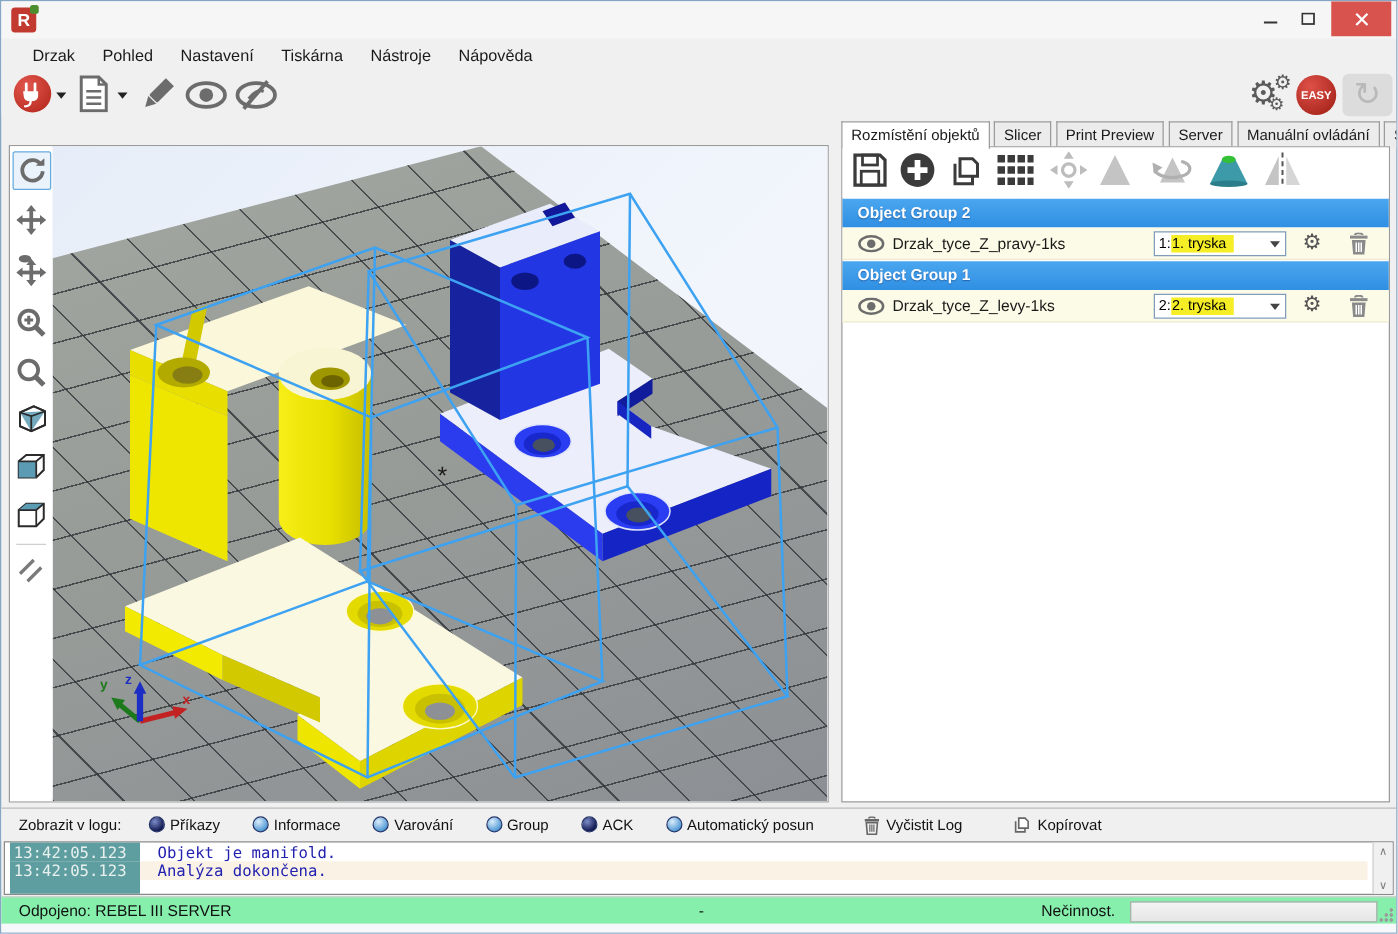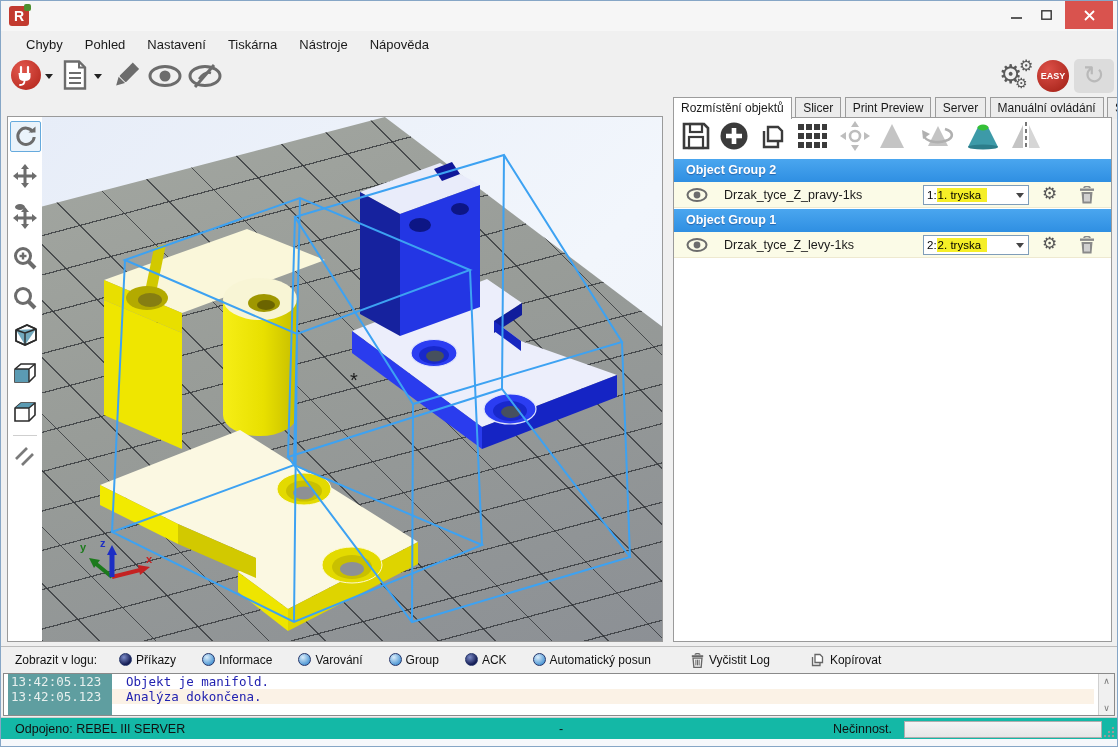--- a/index.html
+++ b/index.html
@@ -43,21 +43,21 @@
     background:
       repeating-linear-gradient(165deg,rgba(45,48,52,.75) 0 1.2px,transparent 1.2px 38px),
       repeating-linear-gradient(45deg,rgba(45,48,52,.75) 0 1.2px,transparent 1.2px 40px),
       linear-gradient(160deg,#a3a7a1 0%,#989c98 45%,#8c9095 100%);}
   .scene{left:0;top:0;}
   
   .rpanel{left:672px;top:116px;width:439px;height:525px;border:1px solid #9a9a9a;background:#fff;box-sizing:border-box;}
   .ribar{left:0;top:0;width:100%;height:40px;background:#fff;display:flex;align-items:center;gap:9px;padding-left:8px;box-sizing:border-box;}
   .ghead{left:0;width:100%;height:23px;background:linear-gradient(#4aa6ef,#2f8fe2);color:#fff;font-weight:bold;font-size:12.5px;line-height:23px;padding-left:12px;box-sizing:border-box;text-shadow:0 1px 1px rgba(0,0,60,.35);}
   .orow{left:0;width:100%;height:26px;background:#fbfbe7;display:flex;align-items:center;box-sizing:border-box;border-bottom:1px solid #eee9d0;}
-  .oname{font-size:12.5px;color:#1a1a1a;margin-left:16px;}
+  .oname{font-size:12.5px;color:#1a1a1a;margin-left:6px;}
   .dd{position:absolute;left:249px;width:106px;height:20px;border:1px solid #7f9db9;background:#fff;font-size:11.5px;display:flex;align-items:center;padding-left:3px;box-sizing:border-box;}
   .hl{background:#f5ee27;padding:1px 6px 1px 1px;}
   .ddcaret{position:absolute;right:2px;top:3px;width:13px;height:13px;display:flex;align-items:center;justify-content:center;}
   .ddcaret i{width:0;height:0;border-left:4px solid transparent;border-right:4px solid transparent;border-top:5px solid #444;}
   .rowgear{position:absolute;left:368px;top:1px;font-size:17px;color:#555;}
   .rowtrash{position:absolute;left:405px;top:4px;}
   
   .logbar{left:0;top:645px;width:100%;height:27px;background:#f0f0f0;border-top:1px solid #bcbcbc;display:flex;align-items:center;box-sizing:border-box;padding-left:14px;font-size:12px;color:#111;}
   .orb{width:13px;height:13px;border-radius:50%;margin-right:4px;border:1px solid #26366a;box-sizing:border-box;}
   .orb.on{background:radial-gradient(circle at 35% 30%,#7c8cc8,#141c54 70%);}
@@ -67,21 +67,21 @@
   
   .logbox{left:2px;top:672px;width:1112px;height:43px;border:1px solid #8a8a8a;background:#fff;box-sizing:border-box;font-family:"DejaVu Sans Mono","Liberation Mono",monospace;font-size:12.5px;}
   .gutter{left:4px;top:0;width:104px;height:100%;background:#5f9ea0;}
   .lrow{left:4px;width:1086px;height:15px;display:flex;}
   .ltime{width:104px;color:#e8f0ee;padding-left:3px;box-sizing:border-box;}
   .lmsg{color:#2222b0;padding-left:14px;}
   .lrow.alt{background:#fbf2e6;}
   .lrow.alt .ltime{background:#5f9ea0;}
   .lscroll{right:0;top:0;width:16px;height:100%;background:#f0f0f0;border-left:1px solid #d0d0d0;display:flex;flex-direction:column;justify-content:space-between;align-items:center;box-sizing:border-box;padding:2px 0;color:#7a7a7a;font-size:9px;font-family:"Liberation Sans",sans-serif;}
   
-  .statusbar{left:0;top:716px;width:100%;height:22px;background:#14b8a6;border-top:1px solid #cfcfcf;font-size:12.5px;color:#111;box-sizing:border-box;}
+  .statusbar{left:0;top:716px;width:100%;height:22px;background:#86efac;border-top:1px solid #cfcfcf;font-size:12.5px;color:#111;box-sizing:border-box;}
   .progress{left:903px;top:3px;width:196px;height:15px;border:1px solid #aeaeae;background:linear-gradient(#f4f4f4,#e6e6e6);}
   .grip{right:2px;top:8px;width:12px;height:12px;background:
     radial-gradient(circle at 2px 10px,#9a9a9a 1.2px,transparent 1.6px),
     radial-gradient(circle at 6px 10px,#9a9a9a 1.2px,transparent 1.6px),
     radial-gradient(circle at 10px 10px,#9a9a9a 1.2px,transparent 1.6px),
     radial-gradient(circle at 6px 6px,#9a9a9a 1.2px,transparent 1.6px),
     radial-gradient(circle at 10px 6px,#9a9a9a 1.2px,transparent 1.6px),
     radial-gradient(circle at 10px 2px,#9a9a9a 1.2px,transparent 1.6px);}
   .botstrip{left:0;top:738px;width:100%;height:7px;background:#f6f8fb;}
 </style>
@@ -103,21 +103,21 @@
         </svg>
     </div>
     <div class="abs capbtn closebtn">
       <svg width="11" height="11">
           <path d="M1,1 L10,10 M10,1 L1,10" stroke="#fff" stroke-width="1.8"></path>
         </svg>
     </div>
   </div>
 
   <div class="abs menubar">
-    <span class="menuitem">Chyby</span>
+    <span class="menuitem">Drzak</span>
     <span class="menuitem">Pohled</span>
     <span class="menuitem">Nastavení</span>
     <span class="menuitem">Tiskárna</span>
     <span class="menuitem">Nástroje</span>
     <span class="menuitem">Nápověda</span>
   </div>
 
   <div class="abs toolbar">
     <div class="abs roundbtn" style="left:10px;">
       <svg width="30" height="30" viewBox="0 0 30 30">

